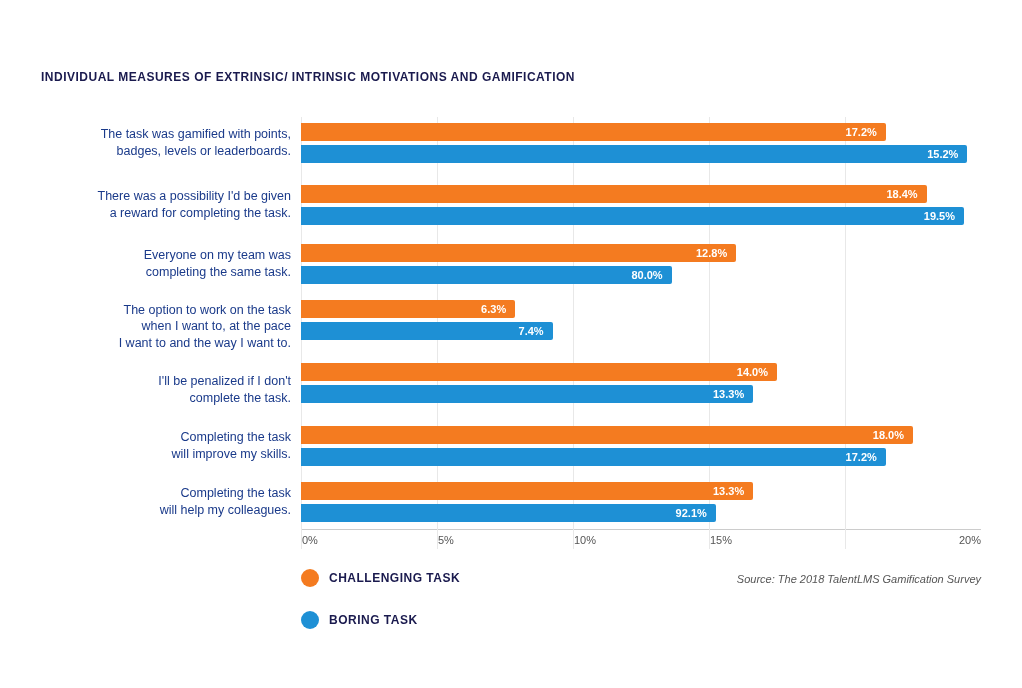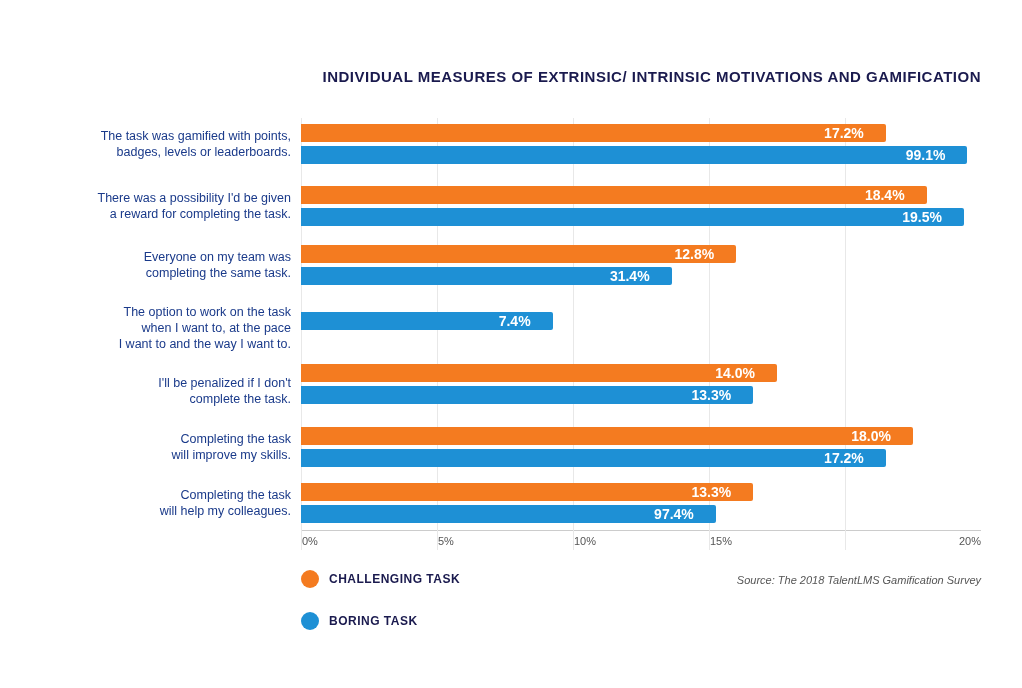--- a/index.html
+++ b/index.html
@@ -11,22 +11,22 @@
       display: flex;
       align-items: center;
       justify-content: center;
     }
     .chart-container {
       width: 980px;
       background: #fff;
       padding: 30px 20px 20px 20px;
     }
     .chart-title {
-      text-align: right;
-      font-size: 15px;
+      text-align: left;
+      font-size: 12px;
       font-weight: bold;
       color: #1a1a4e;
       letter-spacing: 0.5px;
       margin-bottom: 33px;
       text-transform: uppercase;
     }
     .chart-body {
       display: flex;
       flex-direction: row;
       width: 100%;
@@ -67,27 +67,27 @@
     }
     .bar-orange {
       background-color: #f47b20;
       border-radius: 0 2px 2px 0;
     }
     .bar-blue {
       background-color: #1e90d5;
       border-radius: 0 2px 2px 0;
     }
     .bar-label {
-      font-size: 14px;
+      font-size: 11px;
       font-weight: bold;
       color: #fff;
       white-space: nowrap;
       margin-left: 4px;
       position: absolute;
-      right: 22px;
+      right: 9px;
     }
     .x-axis-row {
       display: flex;
       flex-direction: row;
       border-top: 1px solid #ccc;
       margin-top: 4px;
     }
     .x-tick {
       flex: 1;
       text-align: left;
@@ -187,21 +187,21 @@
         </div>
       <div class="bars-content" id="bars-content">
           <div class="bar-group" style="height: 52px; margin-bottom: 10px;">
             <div class="bar-row">
               <div class="bar bar-orange" style="width: 86%;">
                 <span class="bar-label">17.2%</span>
               </div>
             </div>
             <div class="bar-row">
               <div class="bar bar-blue" style="width: 98%;">
-                <span class="bar-label">99.1%</span>
+                <span class="bar-label">15.2%</span>
               </div>
             </div>
           </div>
           <div class="bar-group" style="height: 52px; margin-bottom: 10px;">
             <div class="bar-row">
               <div class="bar bar-orange" style="width: 92%;">
                 <span class="bar-label">18.4%</span>
               </div>
             </div>
             <div class="bar-row">
@@ -211,25 +211,30 @@
             </div>
           </div>
           <div class="bar-group" style="height: 46px; margin-bottom: 10px;">
             <div class="bar-row">
               <div class="bar bar-orange" style="width: 64%;">
                 <span class="bar-label">12.8%</span>
               </div>
             </div>
             <div class="bar-row">
               <div class="bar bar-blue" style="width: 54.5%;">
-                <span class="bar-label">31.4%</span>
+                <span class="bar-label">80.0%</span>
               </div>
             </div>
           </div>
           <div class="bar-group" style="height: 46px; margin-bottom: 10px;">
+            <div class="bar-row">
+              <div class="bar bar-orange" style="width: 31.5%;">
+                <span class="bar-label">6.3%</span>
+              </div>
+            </div>
             <div class="bar-row">
               <div class="bar bar-blue" style="width: 37%;">
                 <span class="bar-label">7.4%</span>
               </div>
             </div>
           </div>
           <div class="bar-group" style="height: 60px; margin-bottom: 10px;">
             <div class="bar-row">
               <div class="bar bar-orange" style="width: 70%;">
                 <span class="bar-label">14.0%</span>
@@ -254,21 +259,21 @@
             </div>
           </div>
           <div class="bar-group" style="height: 46px; margin-bottom: 0px;">
             <div class="bar-row">
               <div class="bar bar-orange" style="width: 66.5%;">
                 <span class="bar-label">13.3%</span>
               </div>
             </div>
             <div class="bar-row">
               <div class="bar bar-blue" style="width: 61%;">
-                <span class="bar-label">97.4%</span>
+                <span class="bar-label">92.1%</span>
               </div>
             </div>
           </div>
         </div>
       <div class="x-axis-row" id="x-axis">
           <div class="x-tick">0%</div>
           <div class="x-tick">5%</div>
           <div class="x-tick">10%</div>
           <div class="x-tick">15%</div>
           <div class="x-tick">20%</div>

